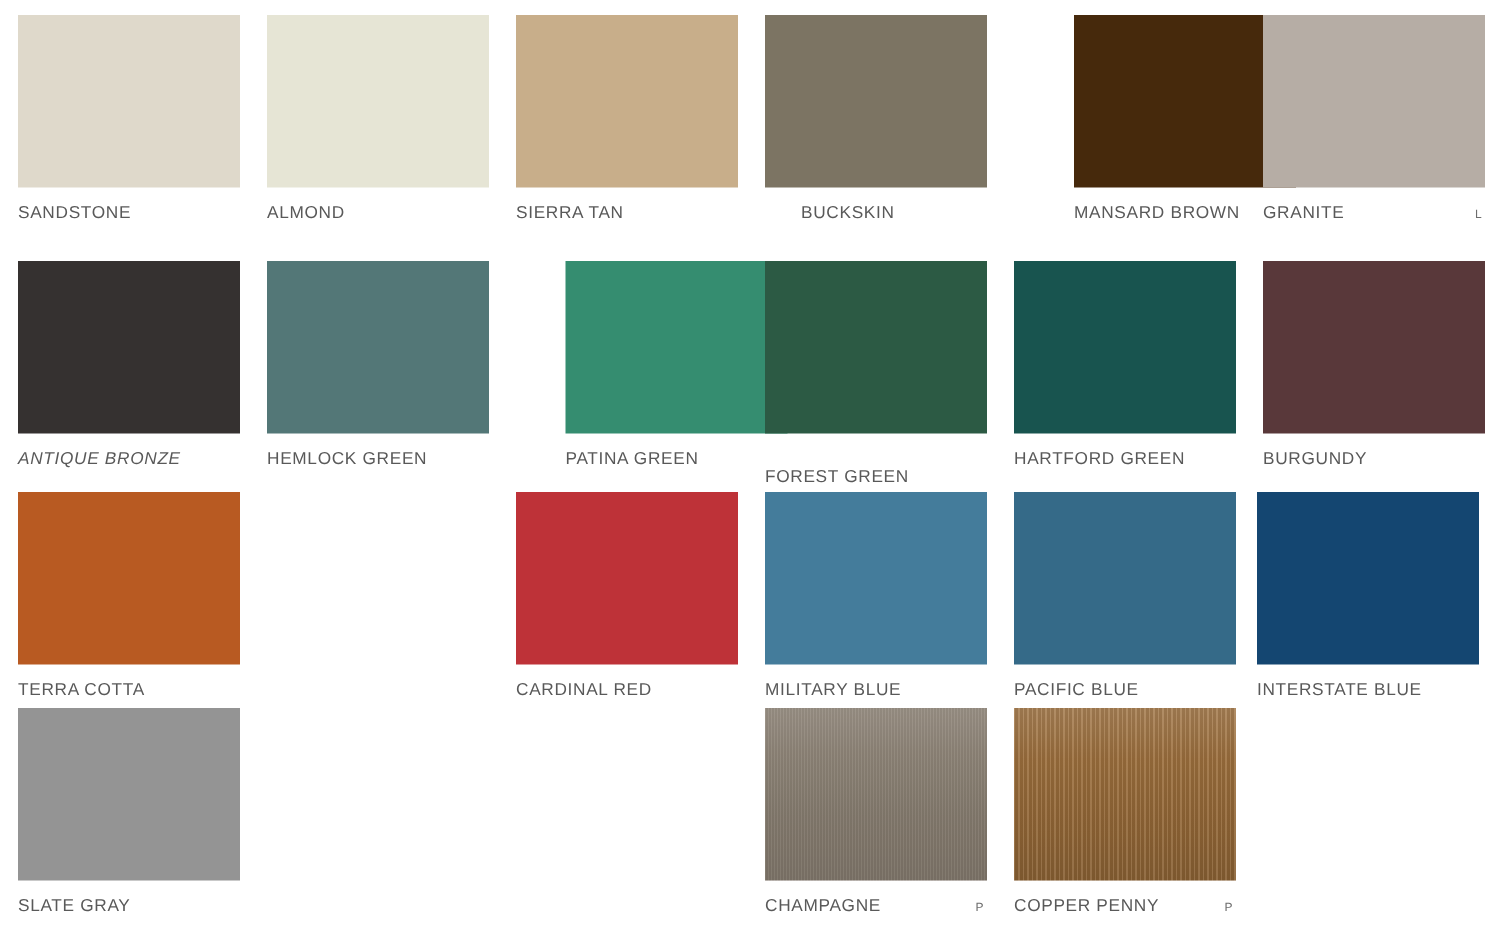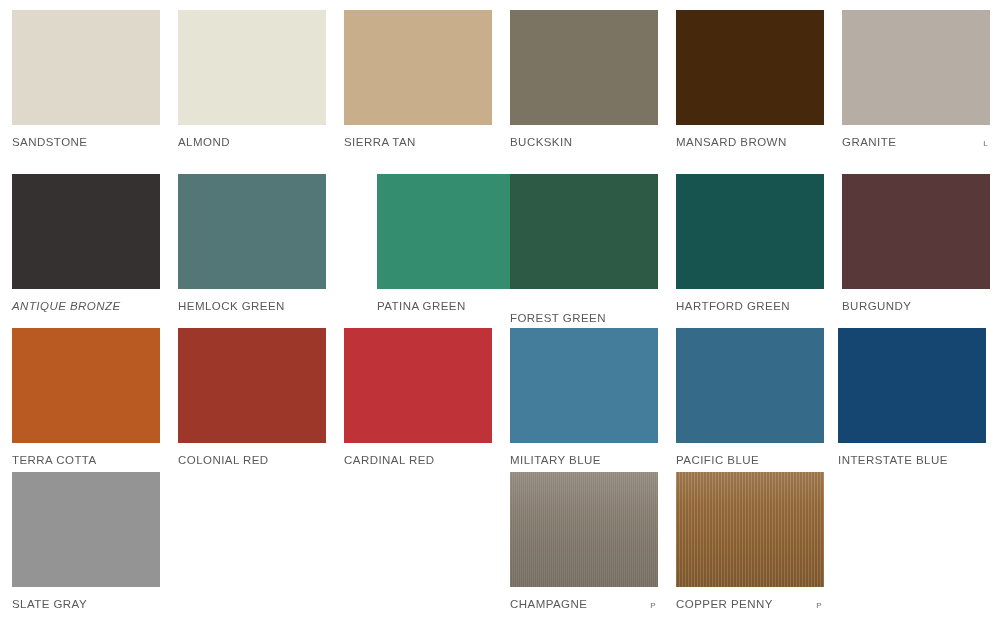--- a/index.html
+++ b/index.html
@@ -102,24 +102,24 @@
     </div>
     <div class="swatch-cell" style="left: 344px; top: 10px;">
       <div class="swatch-chip" title="SIERRA TAN" style="background-color: rgb(200, 174, 138);"></div>
       <div class="swatch-caption">
         <span class="swatch-label" style="color: rgb(89, 89, 89);">SIERRA TAN</span>
       </div>
     </div>
     <div class="swatch-cell" style="left: 510px; top: 10px;">
       <div class="swatch-chip" title="BUCKSKIN" style="background-color: rgb(124, 116, 99);"></div>
       <div class="swatch-caption">
-        <span class="swatch-label" style="color: rgb(89, 89, 89);">BUCKSKIN</span>
-      </div>
-    </div>
-    <div class="swatch-cell" style="left: 676px; top: 10px;">
+        <span class="swatch-label" style="color: rgb(89, 89, 89); margin-left: 24px;">BUCKSKIN</span>
+      </div>
+    </div>
+    <div class="swatch-cell" style="left: 716px; top: 10px;">
       <div class="swatch-chip" title="MANSARD BROWN" style="background-color: rgb(70, 41, 12);"></div>
       <div class="swatch-caption">
         <span class="swatch-label" style="color: rgb(89, 89, 89);">MANSARD BROWN</span>
       </div>
     </div>
     <div class="swatch-cell" style="left: 842px; top: 10px;">
       <div class="swatch-chip" title="GRANITE" style="background-color: rgb(182, 173, 165);"></div>
       <div class="swatch-caption">
         <span class="swatch-label" style="color: rgb(89, 89, 89);">GRANITE</span>
         <span class="swatch-marker" style="color: rgb(109, 109, 109);">L</span>
@@ -160,26 +160,20 @@
       <div class="swatch-caption">
         <span class="swatch-label" style="color: rgb(89, 89, 89);">BURGUNDY</span>
       </div>
     </div>
     <div class="swatch-cell" style="left: 12px; top: 328px;">
       <div class="swatch-chip" title="TERRA COTTA" style="background-color: rgb(184, 90, 34);"></div>
       <div class="swatch-caption">
         <span class="swatch-label" style="color: rgb(89, 89, 89);">TERRA COTTA</span>
       </div>
     </div>
-    <div class="swatch-cell" style="left: 178px; top: 328px;">
-      <div class="swatch-chip" title="COLONIAL RED" style="background-color: rgb(156, 55, 41);"></div>
-      <div class="swatch-caption">
-        <span class="swatch-label" style="color: rgb(89, 89, 89);">COLONIAL RED</span>
-      </div>
-    </div>
     <div class="swatch-cell" style="left: 344px; top: 328px;">
       <div class="swatch-chip" title="CARDINAL RED" style="background-color: rgb(190, 50, 56);"></div>
       <div class="swatch-caption">
         <span class="swatch-label" style="color: rgb(89, 89, 89);">CARDINAL RED</span>
       </div>
     </div>
     <div class="swatch-cell" style="left: 510px; top: 328px;">
       <div class="swatch-chip" title="MILITARY BLUE" style="background-color: rgb(68, 124, 155);"></div>
       <div class="swatch-caption">
         <span class="swatch-label" style="color: rgb(89, 89, 89);">MILITARY BLUE</span>

